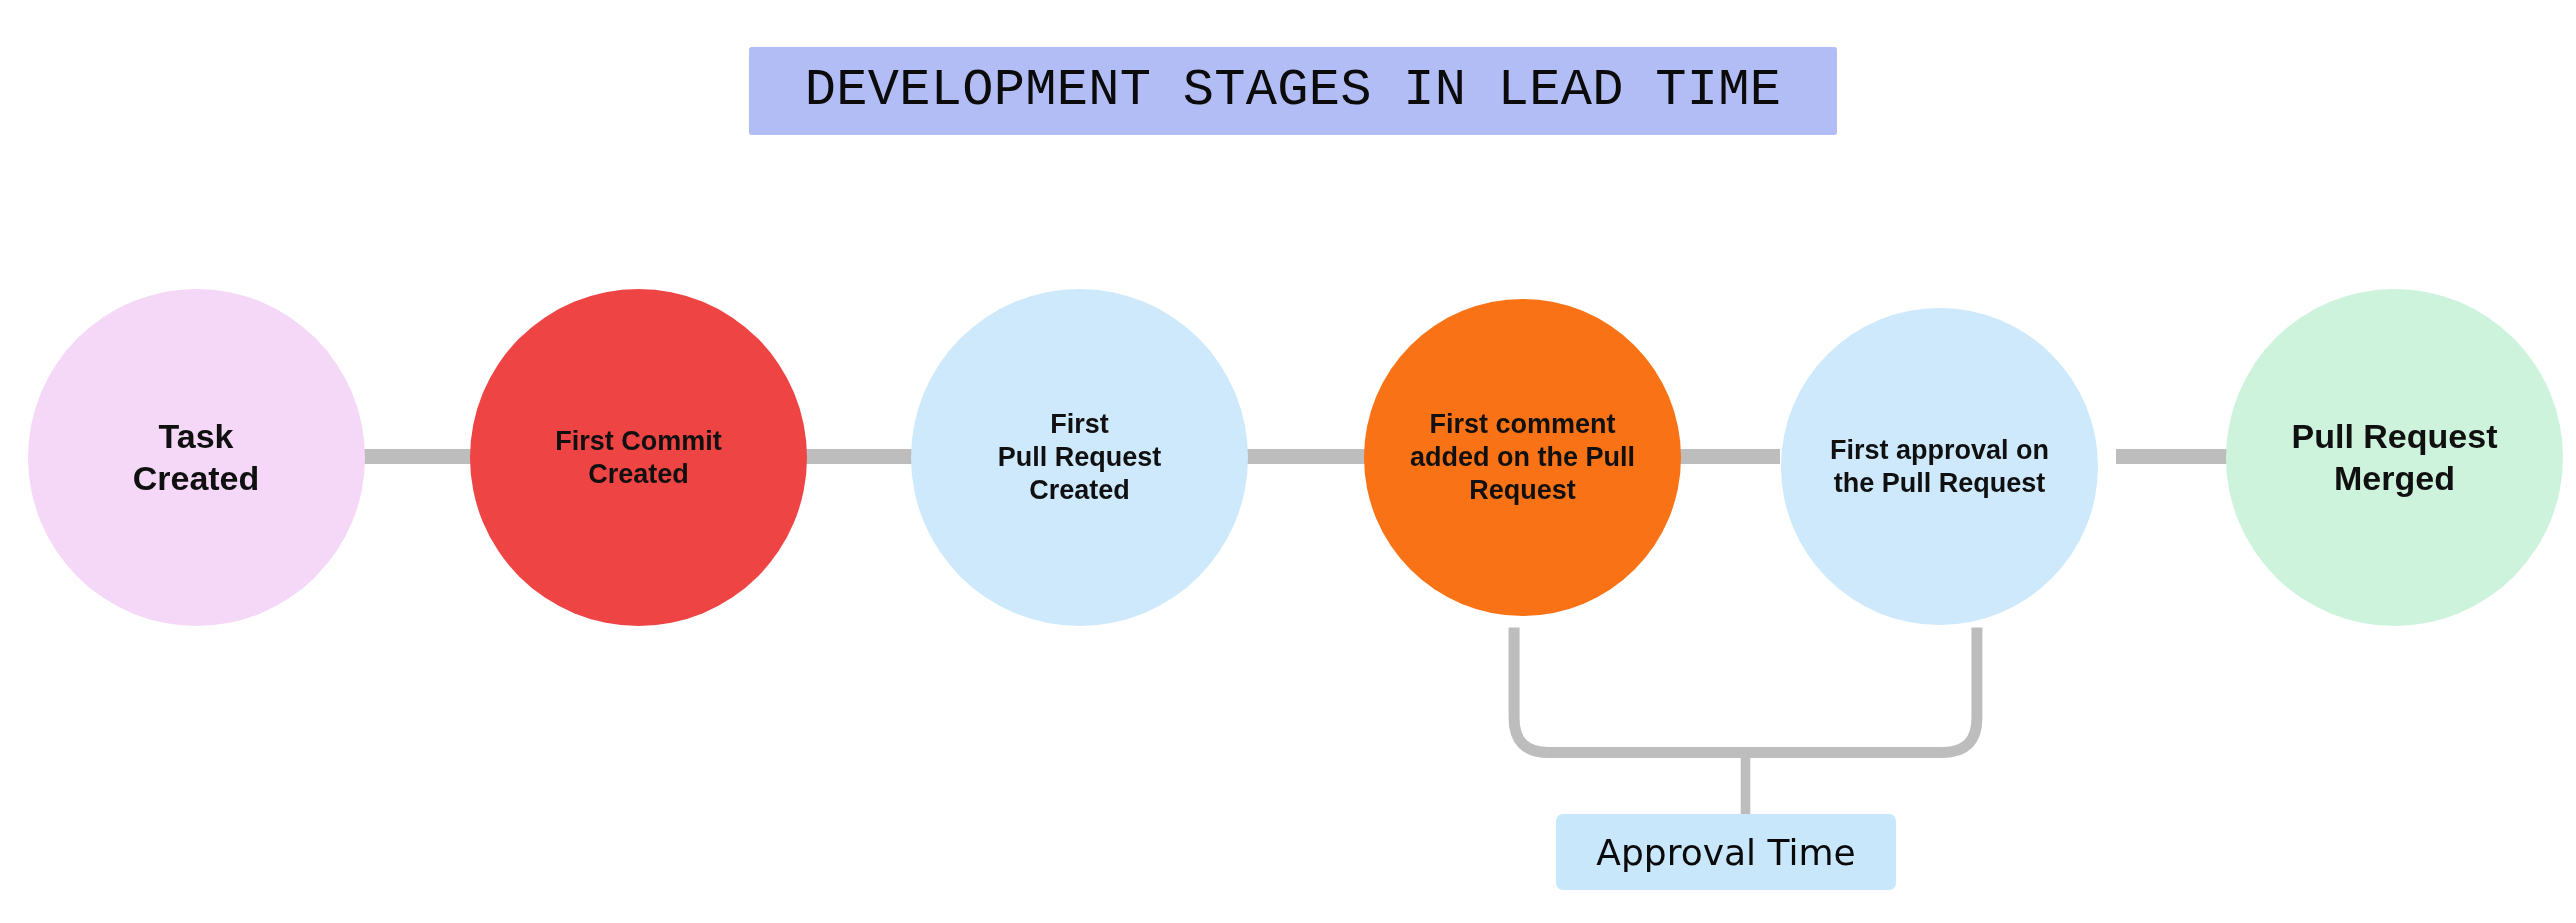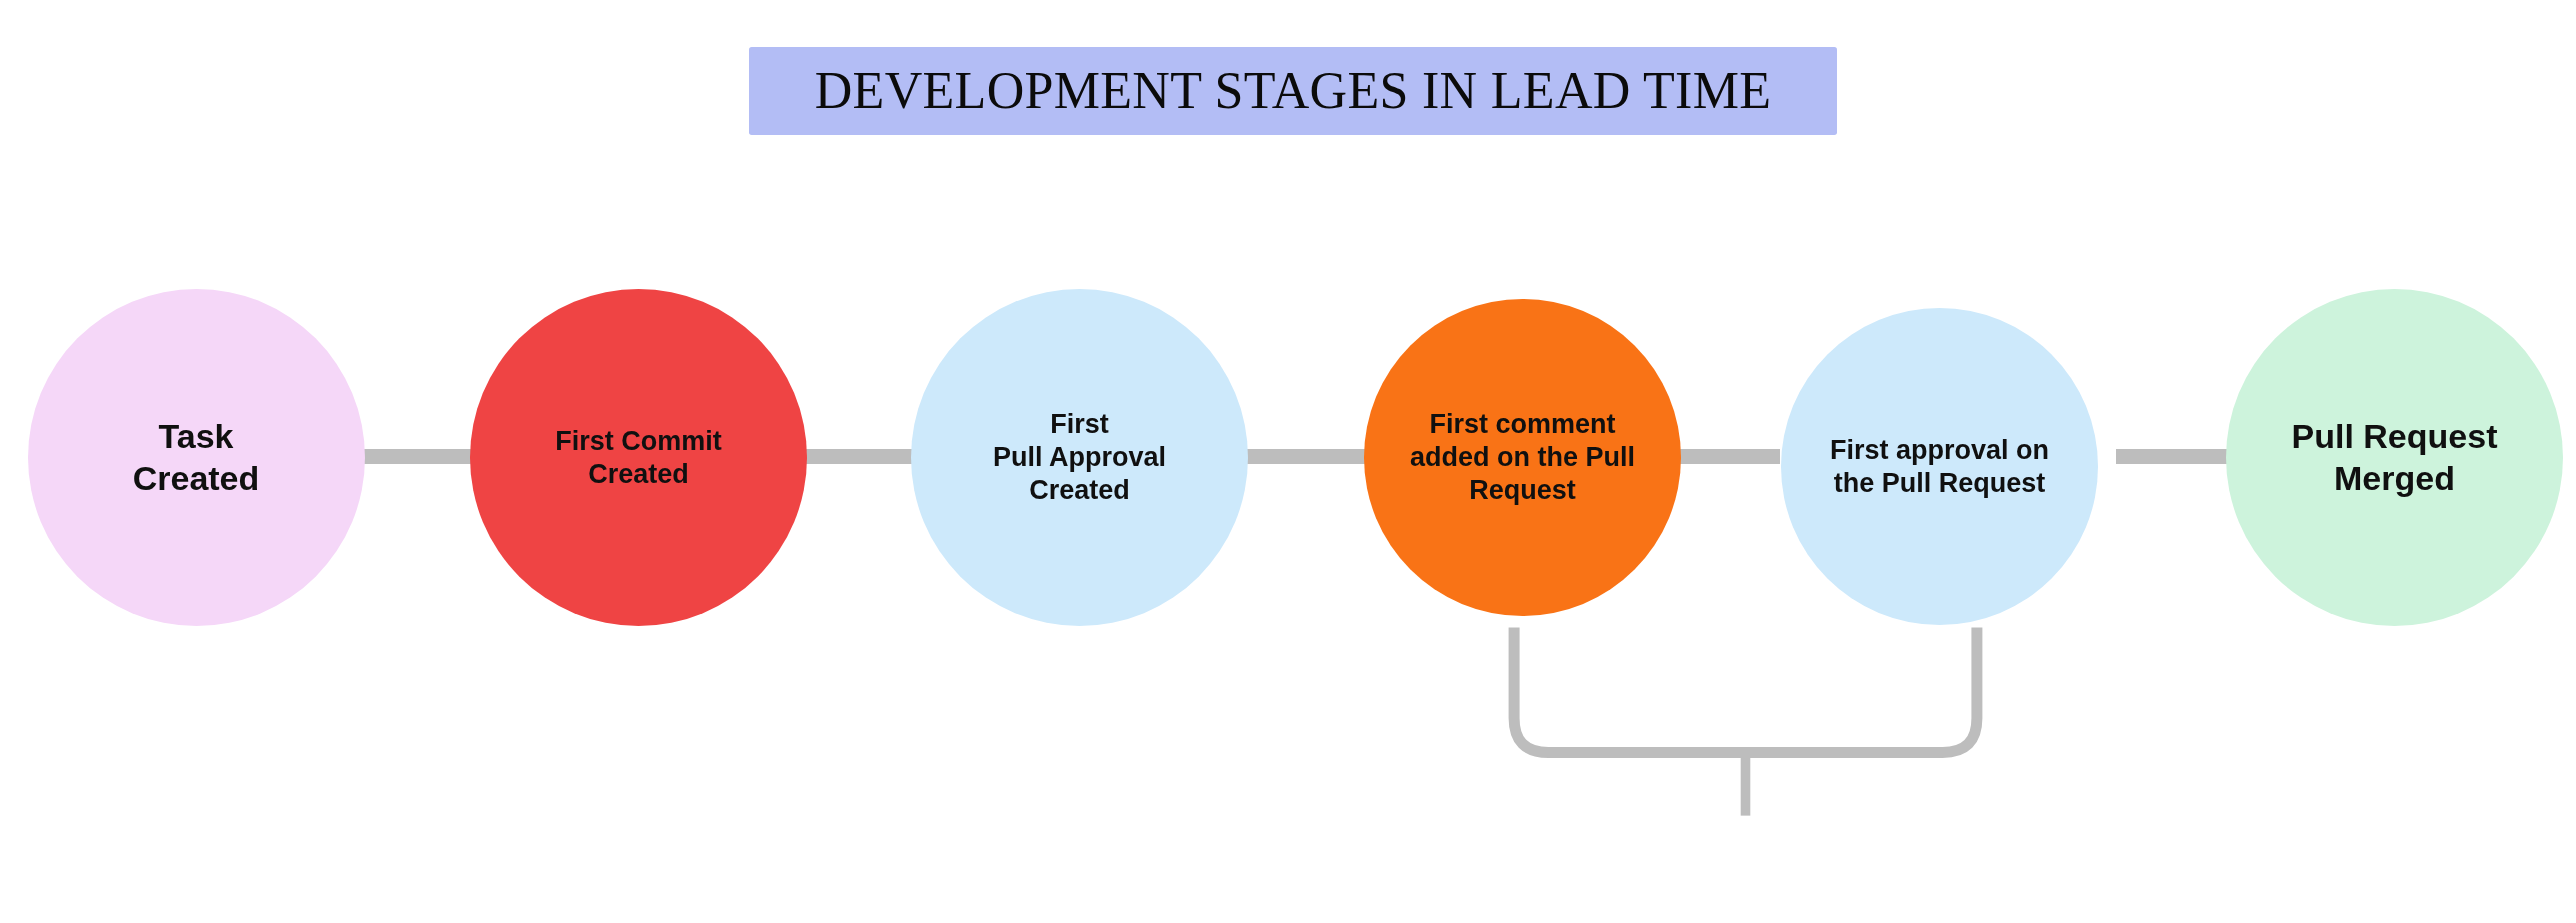--- a/index.html
+++ b/index.html
@@ -10,21 +10,21 @@
   }
   #canvas{position:absolute;left:0;top:0;width:2576px;height:923px;background:#fff;}
 
   
   .title-band{
     position:absolute;left:749px;top:47px;width:1088px;height:88px;
     background:#b3bdf5;border-radius:2.7px;
     display:flex;align-items:center;justify-content:center;
   }
   .title-text{
-    font-family:Liberation Serif, serif;
+    font-family:Liberation Mono, monospace;
     font-size:52px;font-weight:400;color:#0b0b0b;
     letter-spacing:0.3px;white-space:nowrap;line-height:1;
   }
 
   
   .connector{position:absolute;height:15px;background:#bdbdbd;top:449px;}
 
   
   .node{
     position:absolute;border-radius:50%;
@@ -74,21 +74,21 @@
 Created</span>
   </div>
 
   <div class="node sz-lg" style="left:470px;top:289px;background:#ef4444;">
     <span class="node-label fs-md">First Commit
 Created</span>
   </div>
 
   <div class="node sz-lg" style="left:911px;top:289px;background:#cde9fb;">
     <span class="node-label fs-md">First
-Pull Approval
+Pull Request
 Created</span>
   </div>
 
   <div class="node sz-md" style="left:1364px;top:299px;background:#f97316;">
     <span class="node-label fs-md wide">First comment
 added on the Pull
 Request</span>
   </div>
 
   <div class="node sz-md" style="left:1781px;top:308px;background:#cde9fb;">
@@ -101,15 +101,18 @@
 Merged</span>
   </div>
 
   <div class="bracket">
     <svg width="495" height="206" viewBox="0 0 720 300" fill="none" xmlns="http://www.w3.org/2000/svg">
       <path d="M23 8 L23 140 Q23 190 73 190 L647 190 Q697 190 697 140 L697 8" stroke="#bdbdbd" stroke-width="16" fill="none" stroke-linecap="butt"></path>
       <path d="M360 190 L360 282" stroke="#bdbdbd" stroke-width="14" fill="none"></path>
     </svg>
   </div>
 
+  <div class="badge">
+    <span class="badge-text">Approval Time</span>
+  </div>
 
 </div>
 
 
 </body></html>

